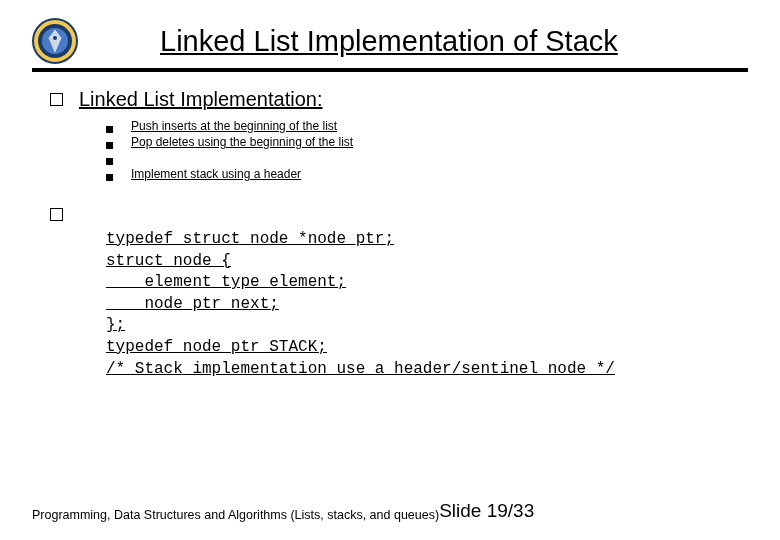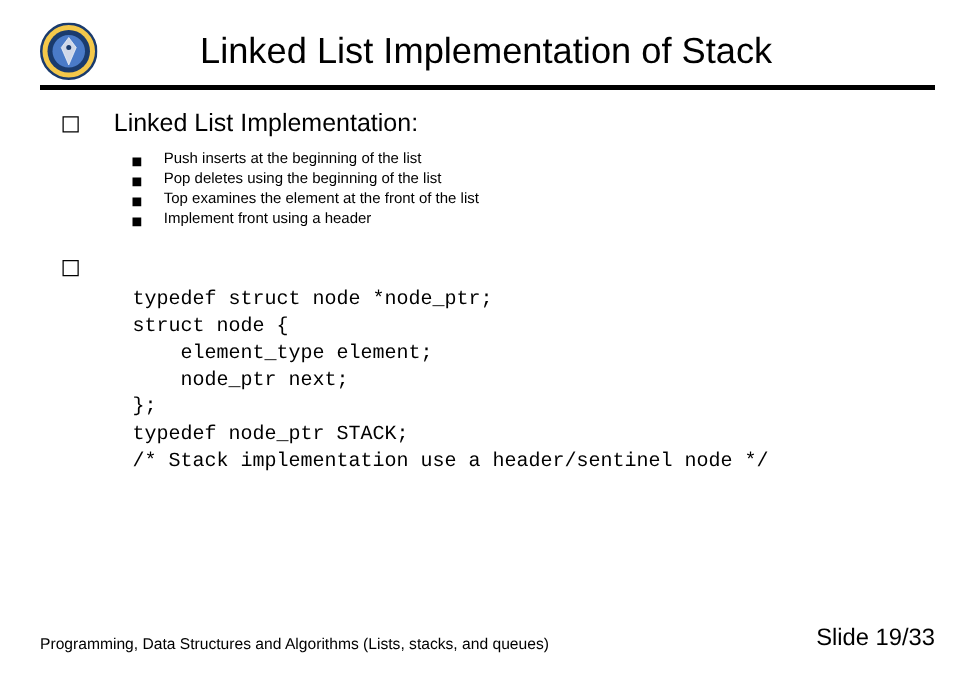--- a/index.html
+++ b/index.html
@@ -10,20 +10,21 @@
     font-family: Arial, Helvetica, sans-serif;
     color: #000;
     position: relative;
     overflow: hidden;
   }
   .slide {
     width: 100%;
     height: 100%;
     padding: 18px 32px 0 32px;
     position: relative;
+    text-decoration: underline;
   }
   .header-row {
     display: flex;
     align-items: center;
     gap: 12px;
     margin-bottom: 4px;
   }
   .logo {
     width: 46px;
     height: 46px;
@@ -38,21 +39,21 @@
     height: 4px;
     background: #000;
     margin: 2px 0 16px 0;
   }
   .content {
     padding-left: 18px;
   }
   .q-item {
     display: flex;
     align-items: flex-start;
-    gap: 28px;
+    gap: 16px;
     margin-bottom: 8px;
   }
   .q-bullet {
     width: 13px;
     height: 13px;
     border: 1.6px solid #000;
     margin-top: 5px;
     flex-shrink: 0;
   }
   .q-text {
@@ -86,21 +87,20 @@
     font-size: 16px;
     line-height: 1.35;
     white-space: pre;
   }
   .footer {
     position: absolute;
     bottom: 18px;
     left: 32px;
     right: 32px;
     display: flex;
-    justify-content: space-between;
     align-items: flex-end;
   }
   .footer-left {
     font-size: 12.5px;
   }
   .footer-right {
     font-size: 19px;
   }
 </style>
 </head>
@@ -131,25 +131,24 @@
       <div class="sub-item">
         <span class="sub-bullet"></span>
         <span class="sub-text">Push inserts at the beginning of the list</span>
       </div>
       <div class="sub-item">
         <span class="sub-bullet"></span>
         <span class="sub-text">Pop deletes using the beginning of the list</span>
       </div>
       <div class="sub-item">
         <span class="sub-bullet"></span>
-        <span class="sub-text">Top examines the element at the front of the list</span>
       </div>
       <div class="sub-item">
         <span class="sub-bullet"></span>
-        <span class="sub-text">Implement front using a header</span>
+        <span class="sub-text">Implement stack using a header</span>
       </div>
     </div>
 
     <div class="q-item">
       <span class="q-bullet"></span>
     </div>
     <div class="code-block">typedef struct node *node_ptr;
 struct node {
     element_type element;
     node_ptr next;

